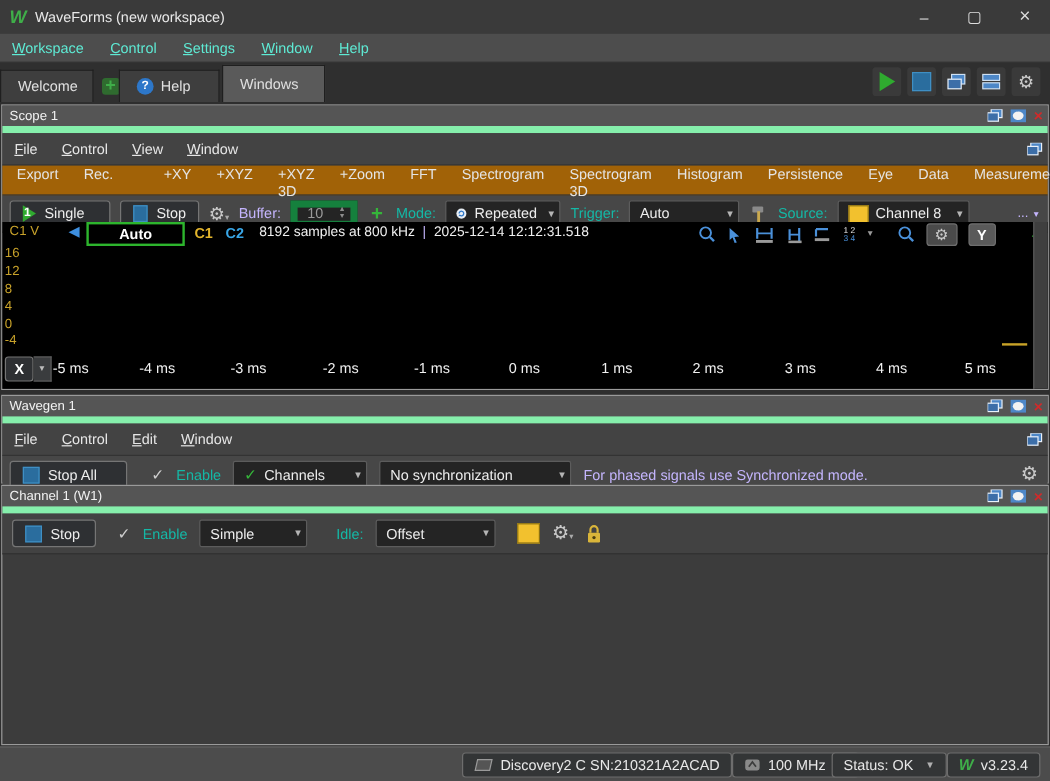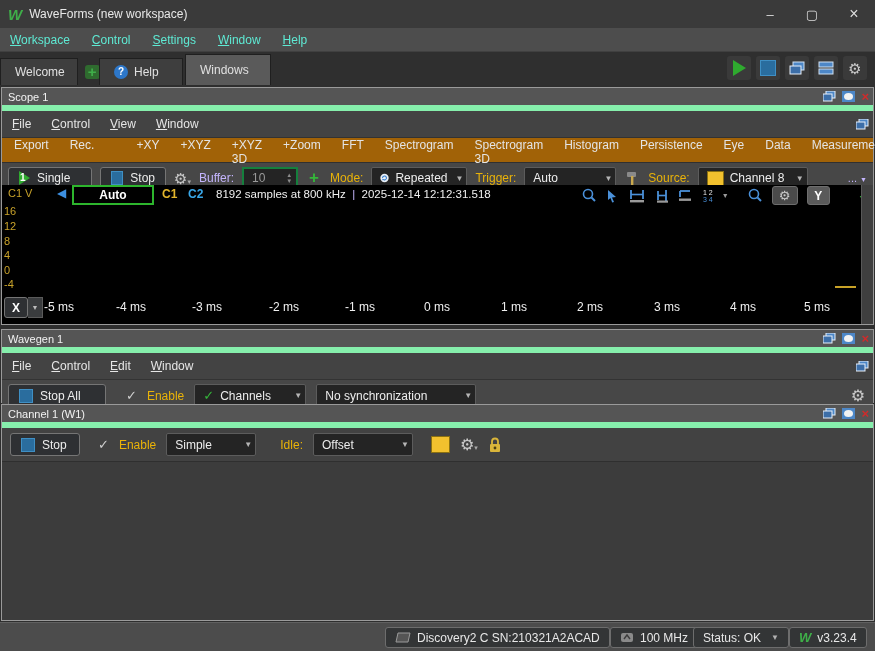--- a/index.html
+++ b/index.html
@@ -31,34 +31,34 @@
   .ptitle{height:17px;background:#555555;display:flex;align-items:center;padding:0 4px 0 6px;font-size:11px;color:#f2f2f2;border-bottom:6px solid #86efac;}
   .pticons{margin-left:auto;display:flex;align-items:center;gap:6px;}
   .redx{color:#cf2b2b;font-weight:bold;font-size:13px;line-height:1;}
   .pmenu{height:26px;background:#434343;display:flex;align-items:center;padding-left:10px;font-size:12px;border-bottom:1px solid #333;}
   .pmenu span{margin-right:20px;}
   .pmenu span::first-letter{text-decoration:underline;}
   .pmenu .undock{margin-left:auto;margin-right:4px;}
   .btn{background:#2e3033;border:1px solid #757575;border-radius:3px;color:#ededed;font-size:12px;display:inline-flex;align-items:center;gap:7px;padding:0 10px;height:23px;box-sizing:border-box;}
   .dd{background:#242424;border:1px solid #5c5c5c;border-radius:2px;color:#ededed;font-size:12px;display:inline-flex;align-items:center;height:23px;padding:0 3px 0 8px;box-sizing:border-box;}
   .dd .arr{margin-left:auto;padding-left:8px;color:#b5b5b5;font-size:8px;}
-  .lbl{font-size:12px;color:#eab308;}
+  .lbl{font-size:12px;color:#14b8a6;}
   .dim{color:#c4b5fd;}
   .check{color:#cfcfcf;font-size:13px;}
   .greencheck{color:#35b53a;font-weight:bold;font-size:13px;}
   .chip{width:15px;height:13px;background:#f2c12e;border:1px solid #8a7012;display:inline-block;}
 
   
   .views{height:24px;background:#a16207;display:flex;align-items:flex-start;padding-left:12px;font-size:12px;color:#e4e4e4;border-bottom:1px solid #303030;}
   .views span{margin-right:21px;}
   .vdiv{width:1px;height:14px;background:#5a5a5a;margin-right:18px;}
   .runrow{height:30px;background:#474747;display:flex;align-items:center;padding-left:6px;gap:8px;border-bottom:1px solid #2e2e2e;}
   .tri1{width:0;height:0;border-left:11px solid #2faa2f;border-top:7px solid transparent;border-bottom:7px solid transparent;position:relative;}
   .numone{position:absolute;left:-10px;top:-6px;font-size:10px;font-weight:bold;color:#fff;}
-  .spin{display:flex;align-items:center;background:#242424;border:2px solid #15803d;height:23px;width:56px;box-sizing:border-box;}
+  .spin{display:flex;align-items:center;background:#242424;border:6px solid #15803d;height:23px;width:56px;box-sizing:border-box;}
   .spin .v{flex:1;padding-left:8px;font-size:12px;color:#9a9a9a;}
   .spin .ud{width:14px;display:flex;flex-direction:column;align-items:center;color:#8d8d8d;font-size:6px;line-height:6px;}
   .plot{position:absolute;left:0;top:97px;width:871px;height:139px;background:#000;}
   .phead{position:absolute;left:0;top:0;width:100%;height:18px;display:flex;align-items:center;font-size:11px;}
   .autobox{position:absolute;left:70px;top:0px;width:78px;height:16px;border:2px solid #2db52d;background:#000;color:#fff;font-weight:bold;font-size:12px;display:flex;align-items:center;justify-content:center;}
   .canvas{position:absolute;left:45px;top:18px;width:786px;height:93px;background:
       radial-gradient(circle,rgba(190,190,190,0.30) 0.7px,transparent 1px) 2px 4px/4px 9.3px,
       repeating-linear-gradient(to right,rgba(170,170,170,0.22) 0 1px,transparent 1px 76.2px) 7px 0,
       #000;}
   .ruler{position:absolute;left:0;width:100%;height:4px;background:repeating-linear-gradient(to right,#9a9a9a 0 1px,transparent 1px 7.62px);}
@@ -358,20 +358,21 @@
       <span class="lbl">Enable</span>
       <div class="dd" style="width:112px;">
         <span class="greencheck" style="margin-right:6px;">✓</span>
         <span>Channels</span>
         <span class="arr">▼</span>
       </div>
       <div class="dd" style="width:160px;">
         <span>No synchronization</span>
         <span class="arr">▼</span>
       </div>
+      <span class="dim" style="font-size:12px;">For phased signals use Synchronized mode.</span>
       <span class="gear" style="margin-left:auto;margin-right:8px;font-size:16px;">⚙</span>
     </div>
   </div>
 
   <div class="win" style="left:1px;top:404px;width:873px;height:217px;">
     <div class="ptitle">
       <span>Channel 1 (W1)</span>
       <span class="pticons">
         <svg class="icon" width="13" height="11" viewBox="0 0 13 11">
             <rect x="3" y="0" width="9" height="7" fill="#4d87c7" stroke="#e8f0fa"></rect>

